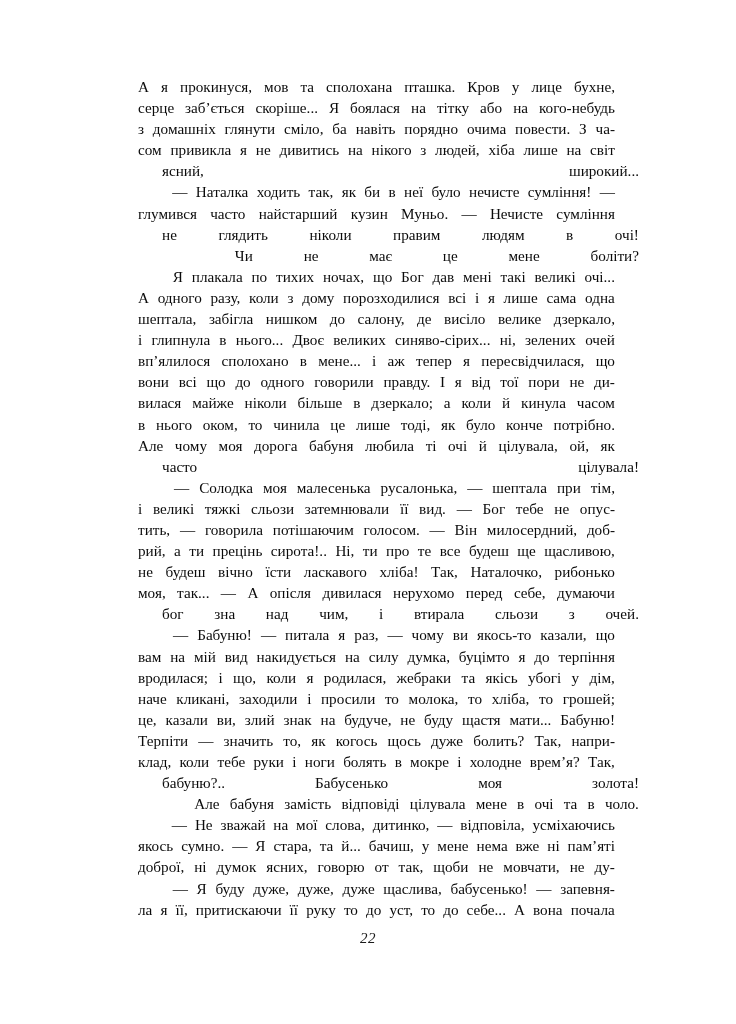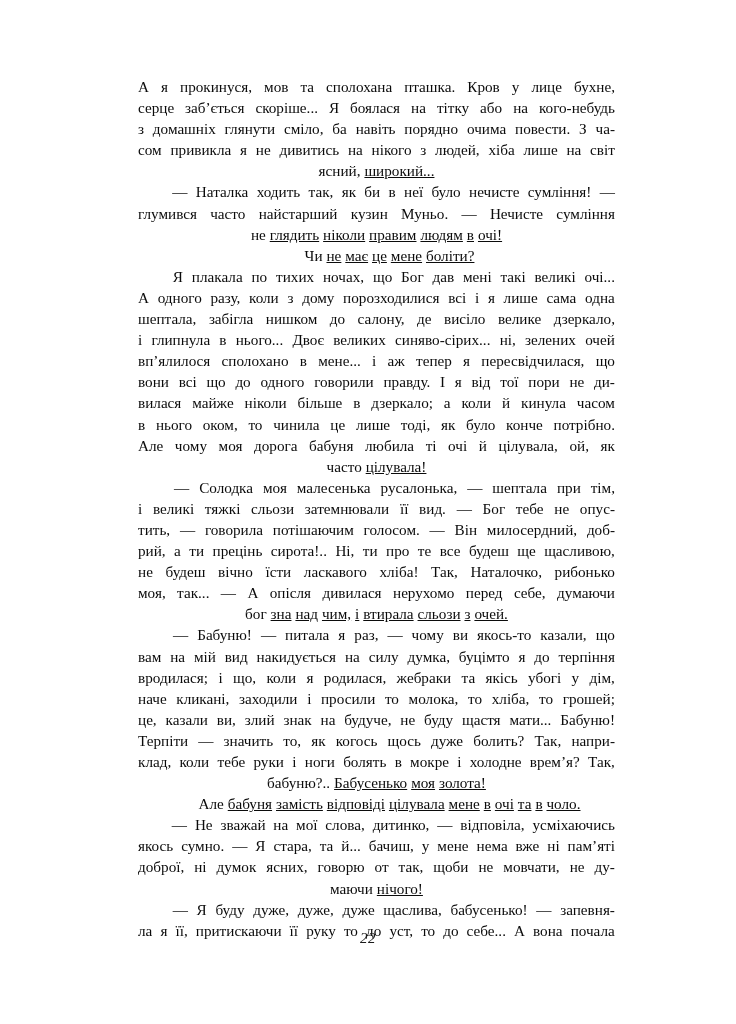--- a/index.html
+++ b/index.html
@@ -51,25 +51,25 @@
     height: 21.1px;
     white-space: pre;
   }
   .jline > .w {
     display: inline-block;
   }
   .jline.justify {
     justify-content: space-between;
   }
   .jline.ragged {
-    justify-content: center;
+    justify-content: space-between;
+    margin-left: 24px;
   }
   .jline.ragged > .w + .w {
     margin-left: 0.26em;
-    text-decoration: underline;
   }
   .jline .indent {
     display: inline-block;
     width: 26px;
     flex: 0 0 26px;
   }
 
   .page-number {
     position: absolute;
     left: 0;
@@ -134,21 +134,20 @@
         <span class="jline justify"><span class="w">клад,</span><span class="w">коли</span><span class="w">тебе</span><span class="w">руки</span><span class="w">і</span><span class="w">ноги</span><span class="w">болять</span><span class="w">в</span><span class="w">мокре</span><span class="w">і</span><span class="w">холодне</span><span class="w">врем’я?</span><span class="w">Так,</span></span>
         <span class="jline ragged"><span class="w">бабуню?..</span><span class="w">Бабусенько</span><span class="w">моя</span><span class="w">золота!</span></span>
       </p>
       <p class="para">
         <span class="jline ragged"><span class="indent"></span><span class="w">Але</span><span class="w">бабуня</span><span class="w">замість</span><span class="w">відповіді</span><span class="w">цілувала</span><span class="w">мене</span><span class="w">в</span><span class="w">очі</span><span class="w">та</span><span class="w">в</span><span class="w">чоло.</span></span>
       </p>
       <p class="para">
         <span class="jline justify"><span class="indent"></span><span class="w">—</span><span class="w">Не</span><span class="w">зважай</span><span class="w">на</span><span class="w">мої</span><span class="w">слова,</span><span class="w">дитинко,</span><span class="w">—</span><span class="w">відповіла,</span><span class="w">усміхаючись</span></span>
         <span class="jline justify"><span class="w">якось</span><span class="w">сумно.</span><span class="w">—</span><span class="w">Я</span><span class="w">стара,</span><span class="w">та</span><span class="w">й...</span><span class="w">бачиш,</span><span class="w">у</span><span class="w">мене</span><span class="w">нема</span><span class="w">вже</span><span class="w">ні</span><span class="w">пам’яті</span></span>
         <span class="jline justify"><span class="w">доброї,</span><span class="w">ні</span><span class="w">думок</span><span class="w">ясних,</span><span class="w">говорю</span><span class="w">от</span><span class="w">так,</span><span class="w">щоби</span><span class="w">не</span><span class="w">мовчати,</span><span class="w">не</span><span class="w">ду-</span></span>
-        <span class="jline ragged"><span class="w">маючи</span><span class="w">нічого!</span></span>
       </p>
       <p class="para">
         <span class="jline justify"><span class="indent"></span><span class="w">—</span><span class="w">Я</span><span class="w">буду</span><span class="w">дуже,</span><span class="w">дуже,</span><span class="w">дуже</span><span class="w">щаслива,</span><span class="w">бабусенько!</span><span class="w">—</span><span class="w">запевня-</span></span>
         <span class="jline justify"><span class="w">ла</span><span class="w">я</span><span class="w">її,</span><span class="w">притискаючи</span><span class="w">її</span><span class="w">руку</span><span class="w">то</span><span class="w">до</span><span class="w">уст,</span><span class="w">то</span><span class="w">до</span><span class="w">себе...</span><span class="w">А</span><span class="w">вона</span><span class="w">почала</span></span>
       </p>
     </div>
 
   <div class="page-number">22</div>
 
 </div>

